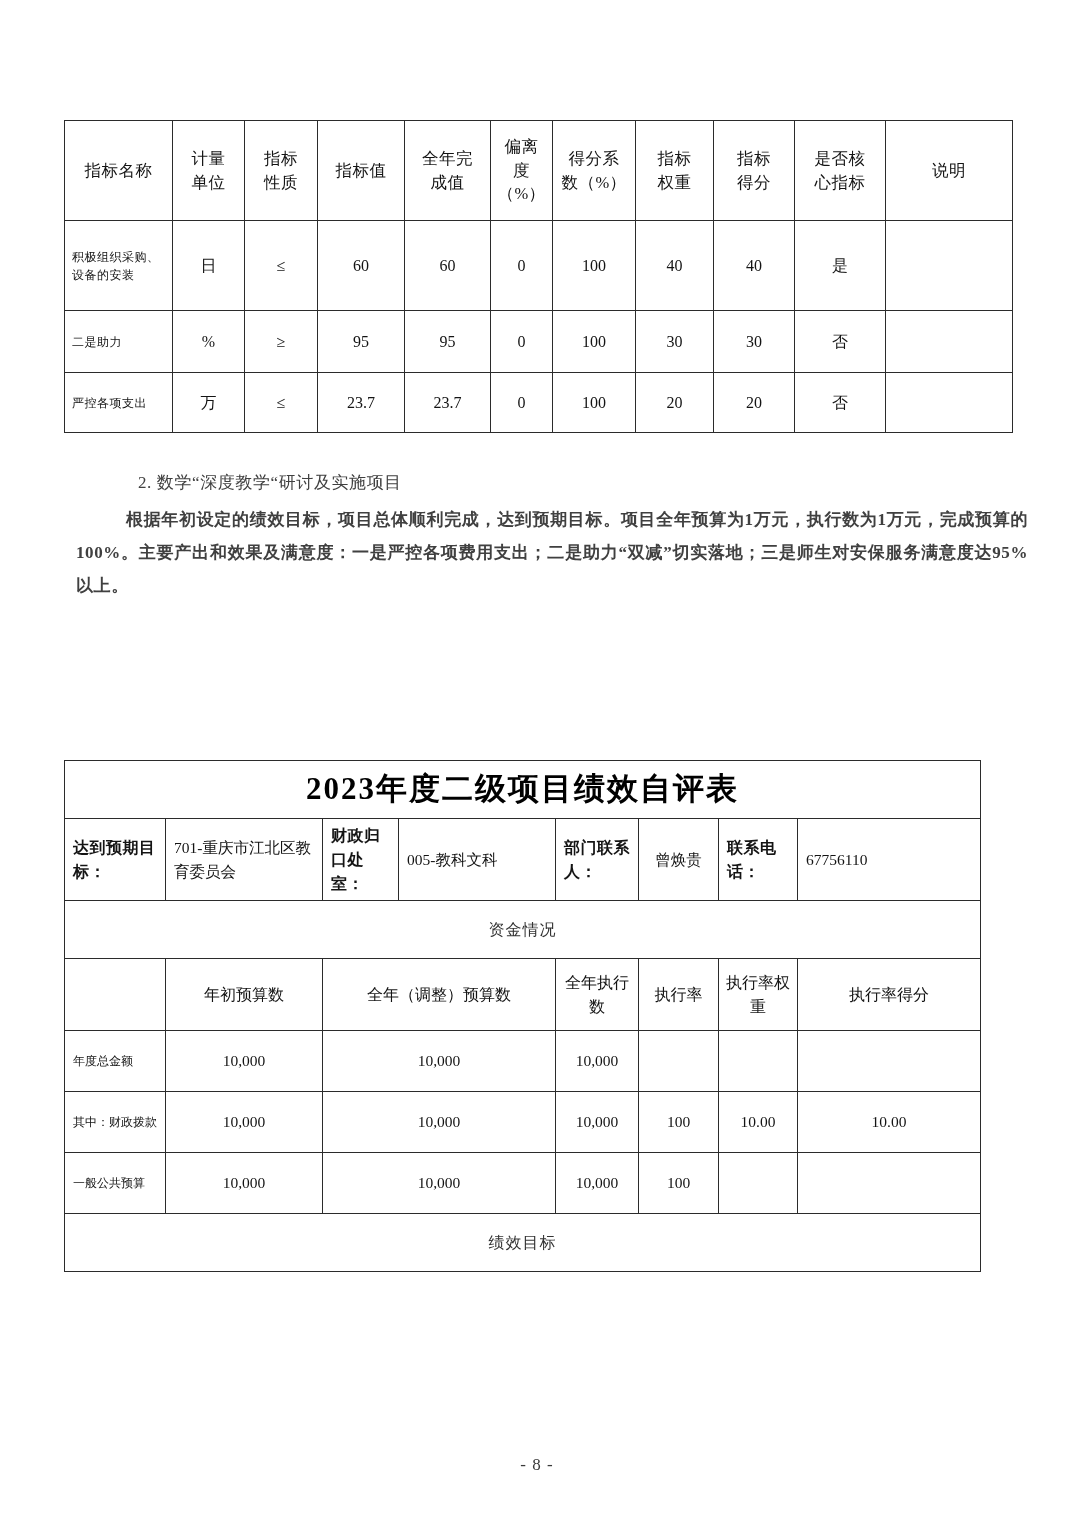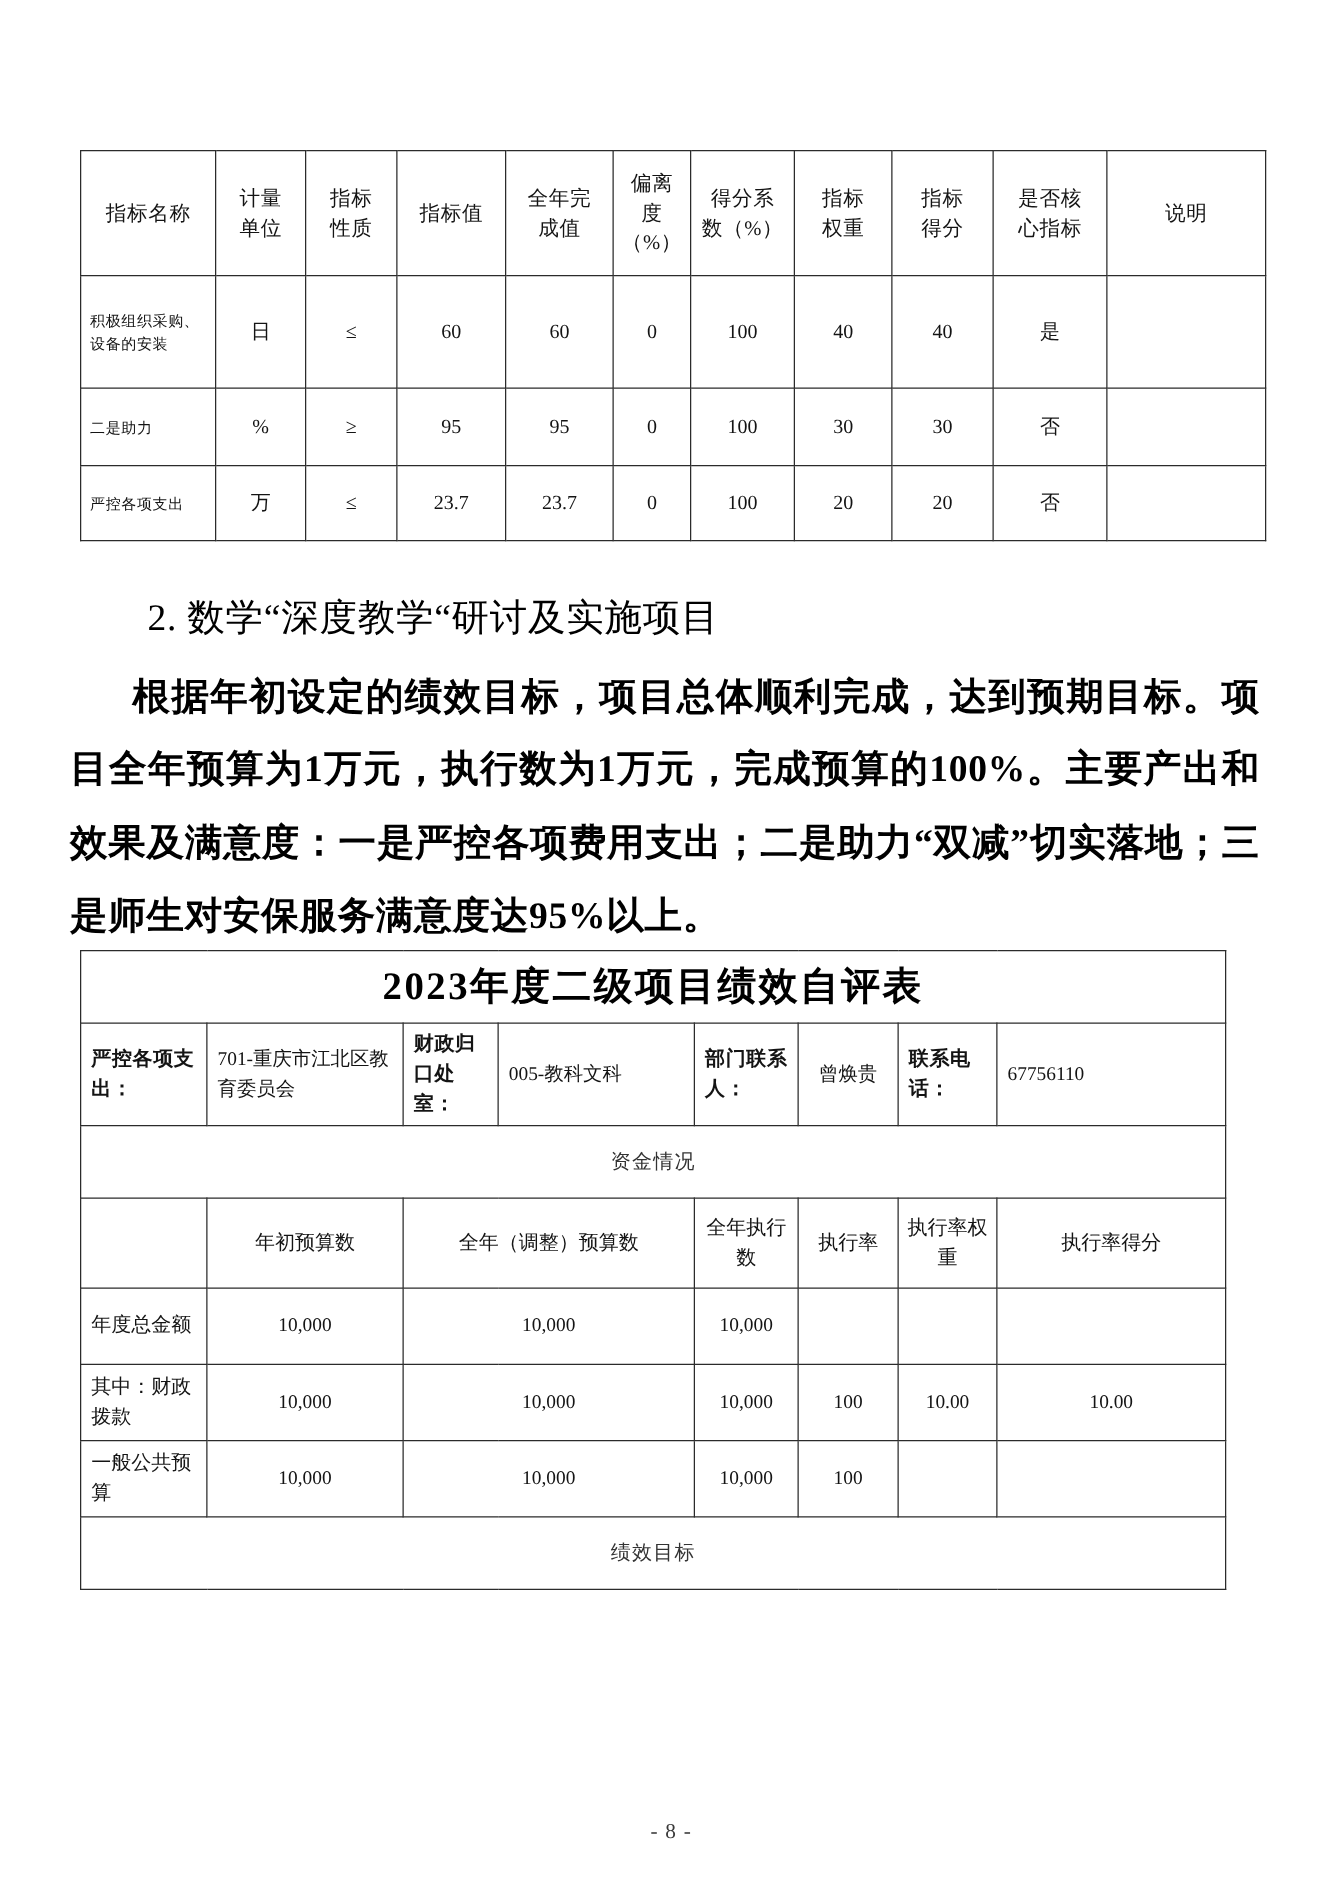--- a/index.html
+++ b/index.html
@@ -64,27 +64,27 @@
     font-size: 16px;
     font-family: "Liberation Serif", serif;
   }
   #indicator-table tr.r1 td { height: 90px; }
   #indicator-table tr.r2 td { height: 62px; }
   #indicator-table tr.r3 td { height: 60px; }
 
   
   .narrative {
     position: absolute;
-    left: 56px;
+    left: 76px;
     top: 466px;
     width: 952px;
-    font-size: 30px;
+    font-size: 17px;
     line-height: 1.95;
     letter-spacing: 0.6px;
-    color: #000000;
+    color: #404040;
     font-family: "Liberation Serif", "DejaVu Serif", serif;
   }
   .narrative .sec-head {
     text-indent: 62px;
     margin: 0 0 4px 0;
   }
   .narrative .body-para {
     text-indent: 50px;
     margin: 0;
     text-align: justify;
@@ -133,21 +133,21 @@
   }
   #selfassess-table tr.fund-hdr td {
     height: 72px;
     font-weight: normal;
     font-size: 16px;
   }
   #selfassess-table tr.fund-row td { height: 61px; }
   #selfassess-table td.rowlabel {
     text-align: left;
     padding-left: 8px;
-    font-size: 16px;
+    font-size: 12px;
     line-height: 1.5;
   }
 
   
   .page-footer {
     position: absolute;
     left: 0;
     top: 1455px;
     width: 1074px;
     text-align: center;
@@ -260,21 +260,21 @@
         <col style="width:183px">
     </colgroup>
     <tbody>
 
       <tr>
         <td class="title-cell" colspan="8">2023年度二级项目绩效自评表</td>
       </tr>
 
 
       <tr class="dept-row">
-        <td class="lbl">严控各项支出：</td>
+        <td class="lbl">达到预期目标：</td>
         <td class="val-left">701-重庆市江北区教育委员会</td>
         <td class="lbl">财政归口处室：</td>
         <td class="val-left">005-教科文科</td>
         <td class="lbl">部门联系人：</td>
         <td class="val-center">曾焕贵</td>
         <td class="lbl">联系电话：</td>
         <td class="val-left">67756110</td>
       </tr>
 
       <tr class="band">

